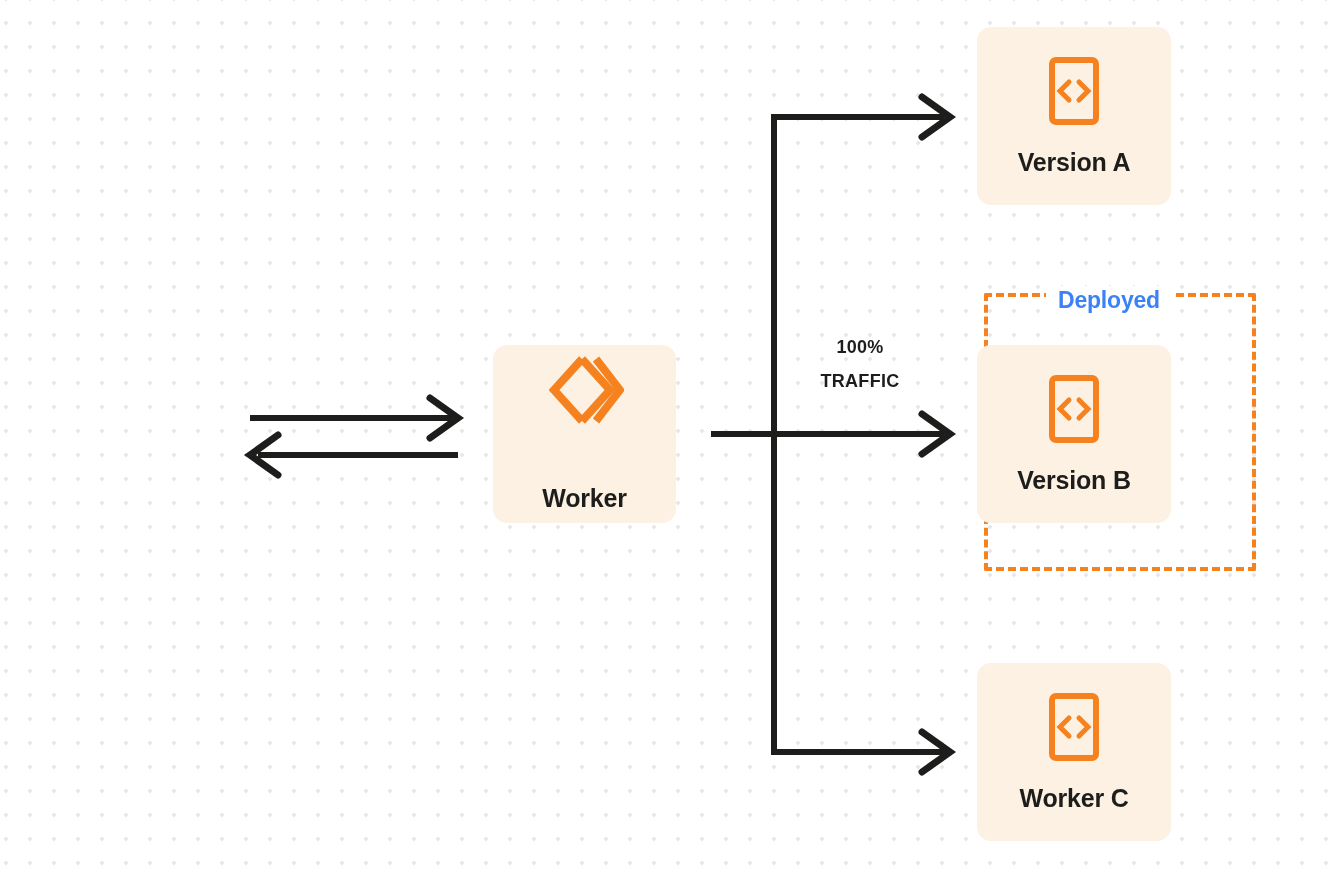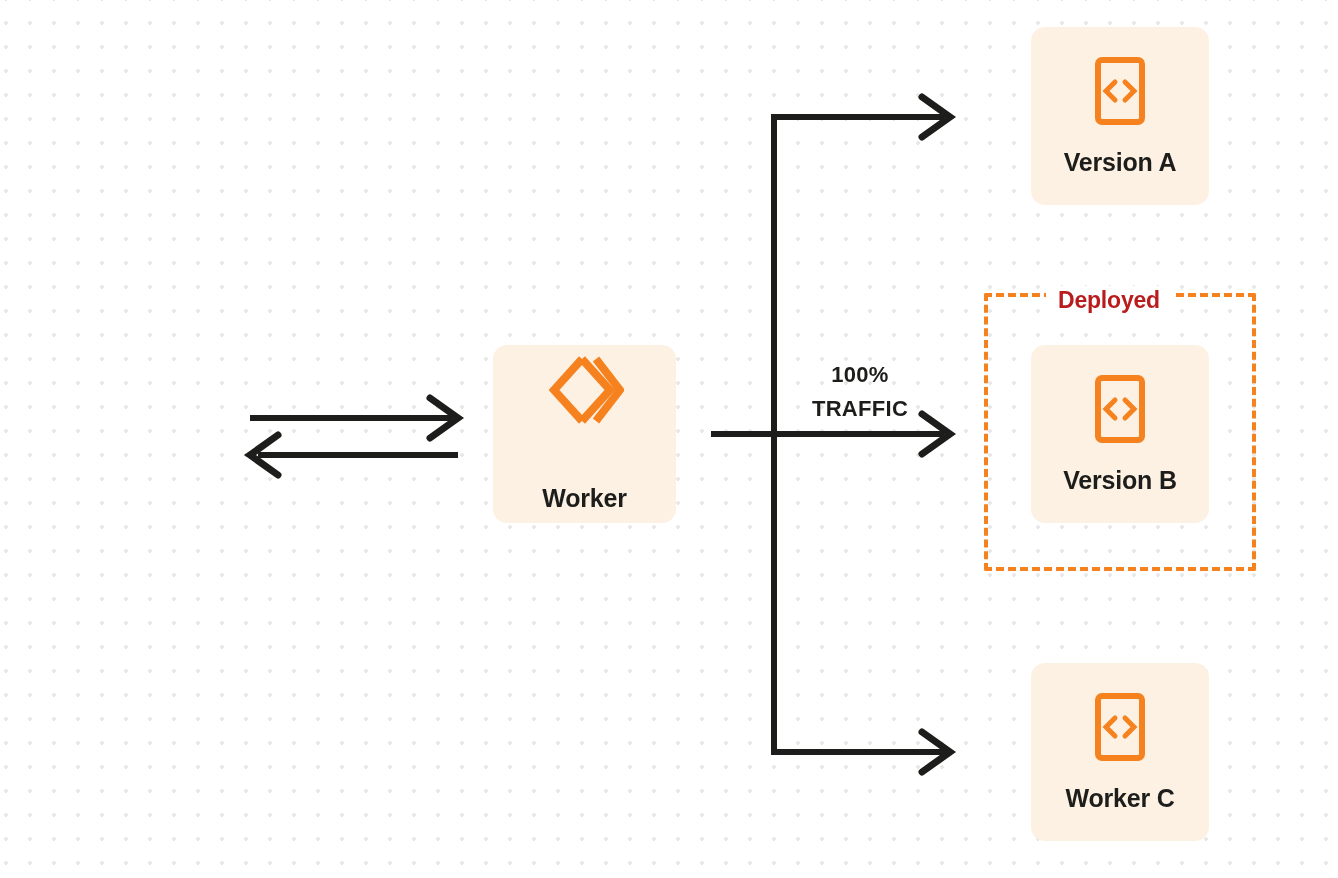--- a/index.html
+++ b/index.html
@@ -49,22 +49,22 @@
     left: 493px;
     top: 345px;
     width: 183px;
     height: 178px;
     background: #fdf1e3;
     gap: 35px;
   }
   .worker-node .node-label { margin-top: 20px; }
 
   .version-node {
-    left: 1031px;
-    width: 178px;
+    left: 977px;
+    width: 194px;
     height: 178px;
     background: #fdf1e3;
   }
   .version-a { top: 27px; }
   .version-b { top: 345px; }
   .version-c { top: 663px; }
   .version-node .node-label { margin-top: 18px; }
 
   
   .deployed-box {
@@ -76,36 +76,36 @@
     box-sizing: border-box;
     border: 4px dashed #f6821f;
     border-radius: 2px;
   }
   .deployed-label {
     position: absolute;
     left: 1046px;
     top: 286px;
     padding: 0 12px;
     background: #ffffff;
-    color: #b91c1c;
+    color: #3b82f6;
     font-size: 23px;
     font-weight: 700;
     letter-spacing: -0.2px;
     line-height: 28px;
   }
 
   
   .traffic-label {
     position: absolute;
     left: 790px;
-    top: 358px;
+    top: 330px;
     width: 140px;
     text-align: center;
     color: #1d1d1b;
-    font-size: 22px;
+    font-size: 18px;
     font-weight: 700;
     line-height: 34px;
     letter-spacing: 0.3px;
   }
 
   
   .edges {
     position: absolute;
     left: 0;
     top: 0;

